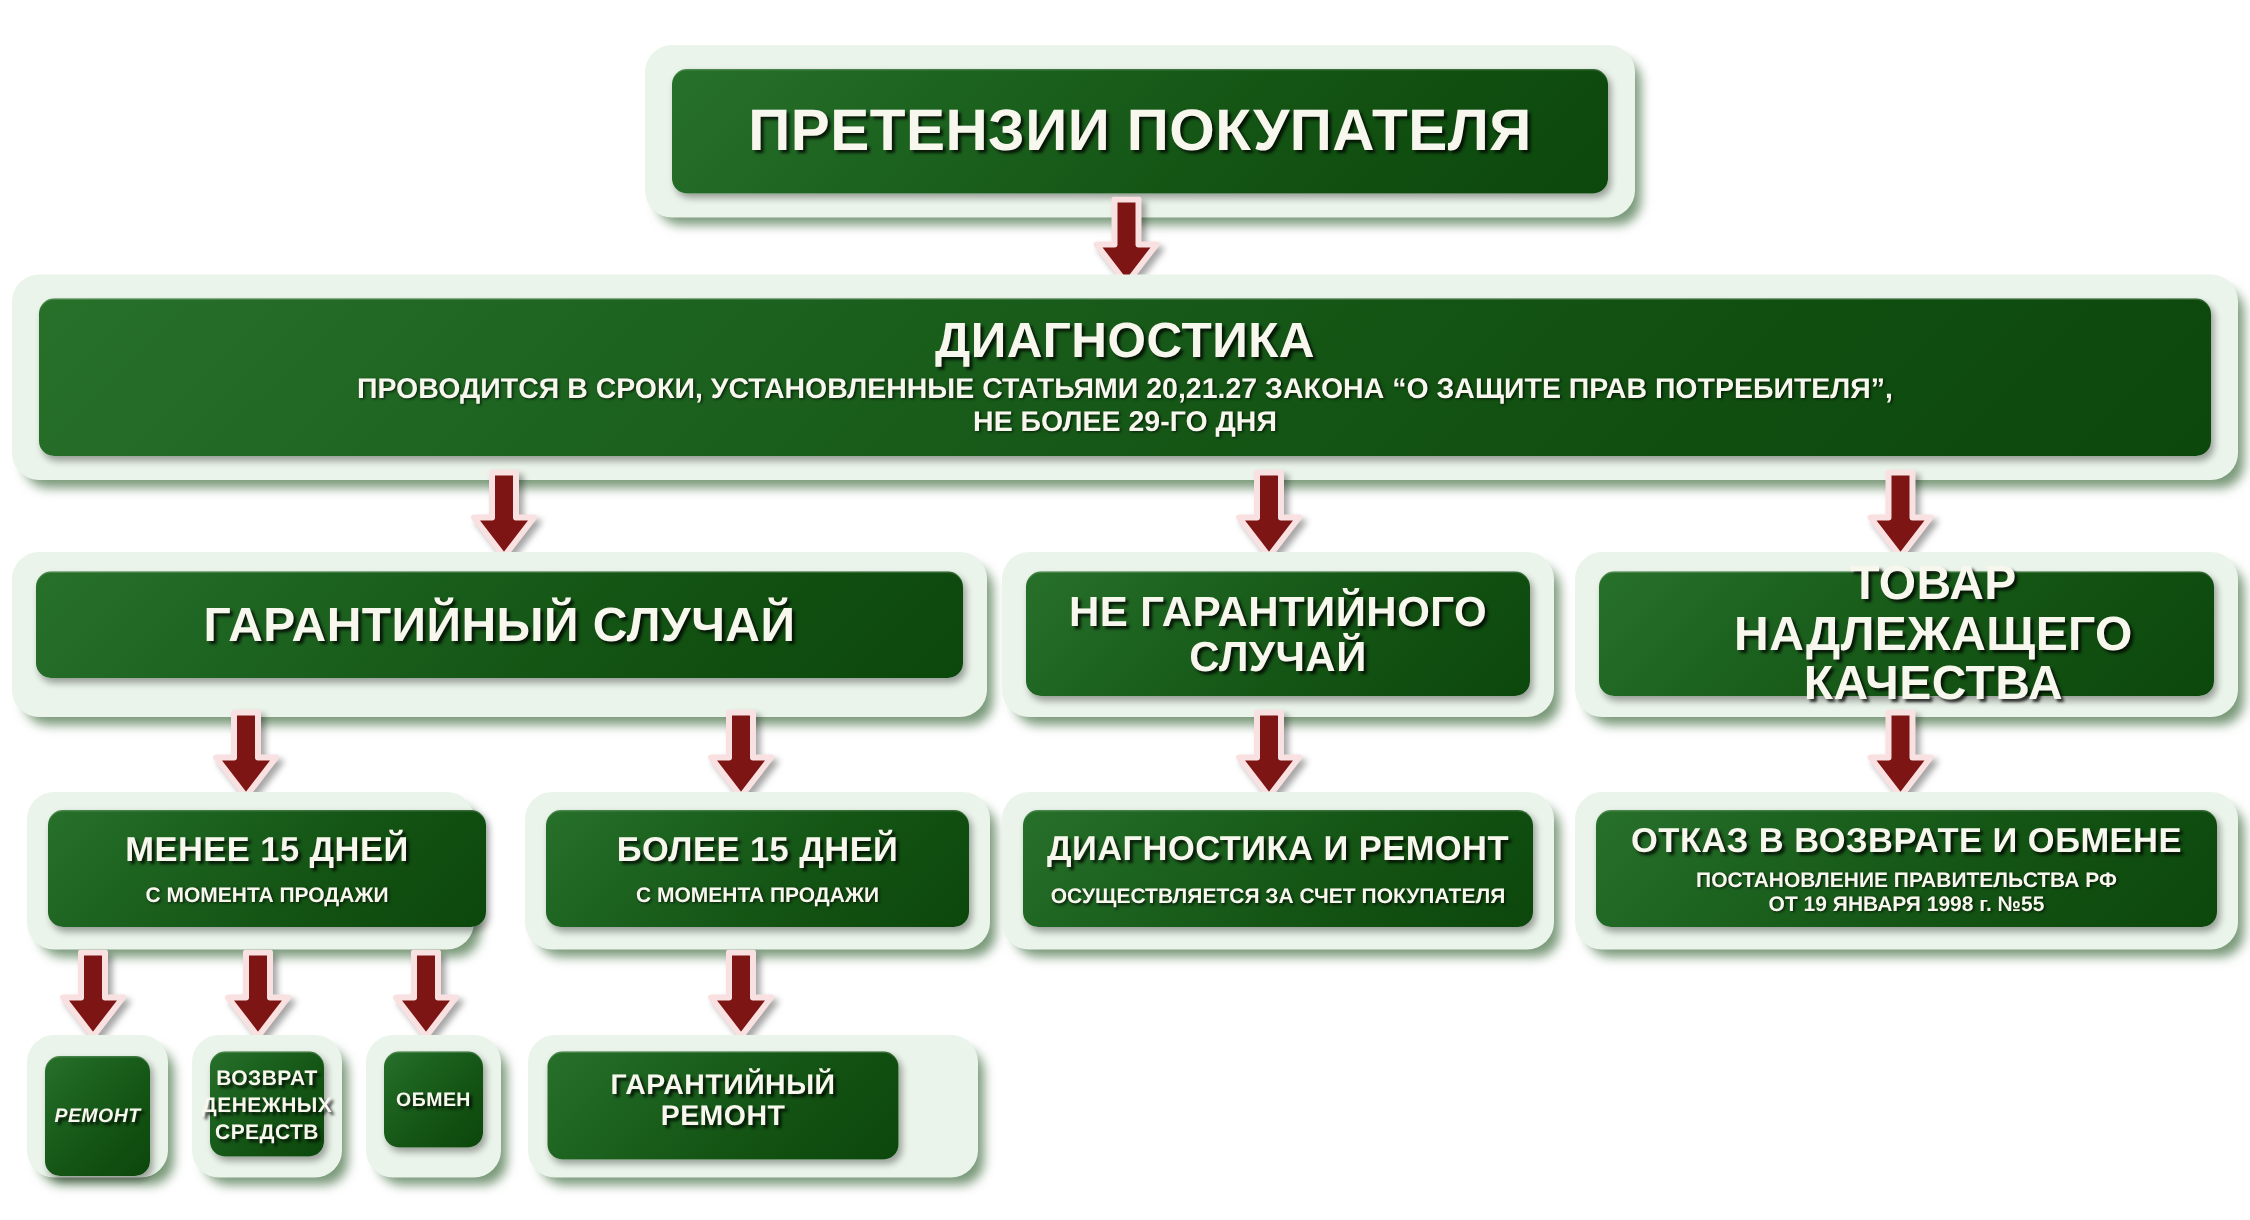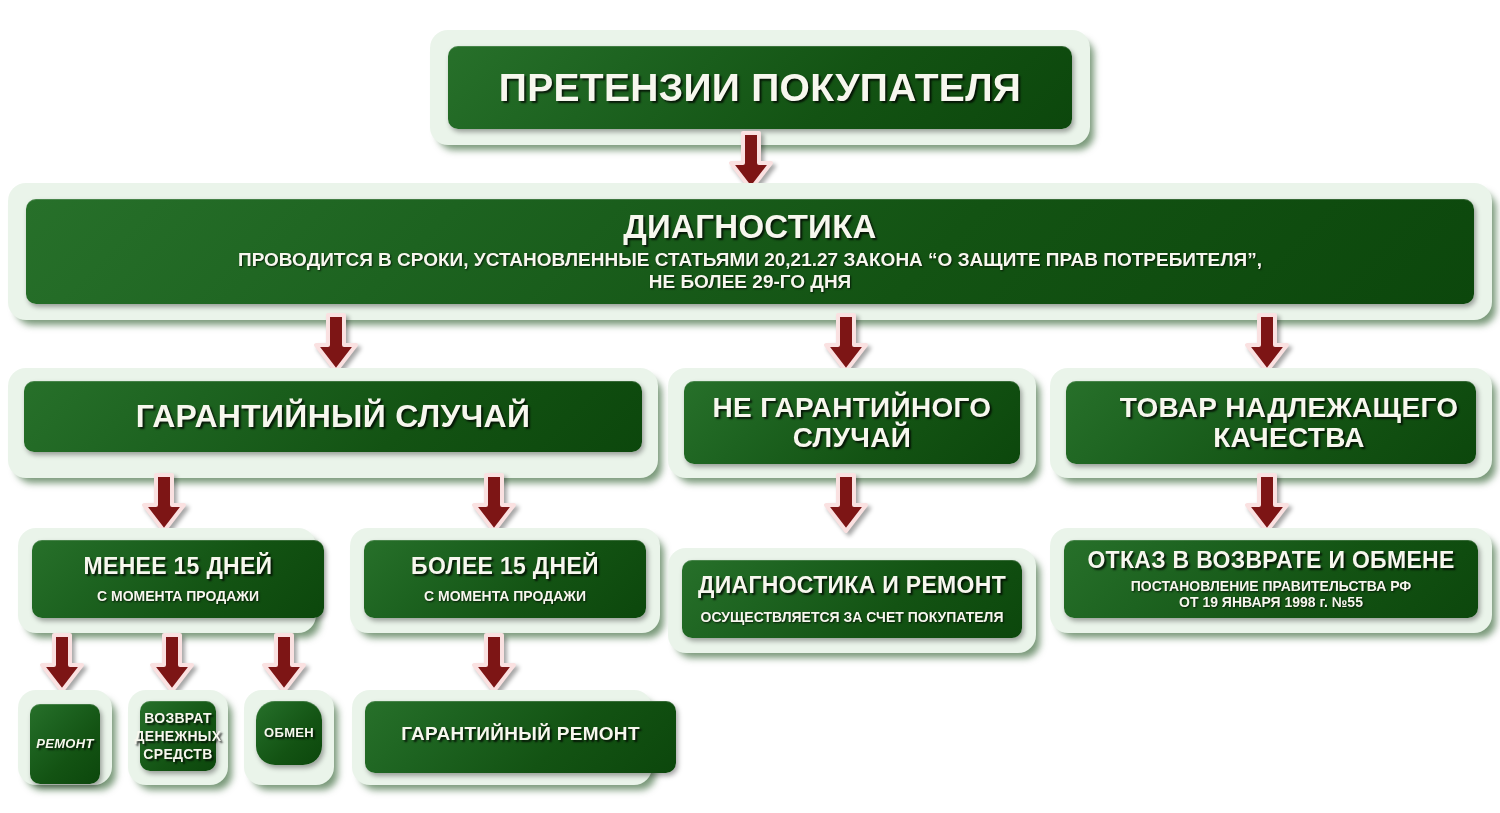--- a/index.html
+++ b/index.html
@@ -76,56 +76,56 @@
   #card-warranty   { left: 8px;    top: 368px;  width: 650px;  height: 110px; }
   #panel-warranty  { left: 16px;   top: 13px;   width: 618px;  height: 71px; }
   #panel-warranty .title { font-size: 32px; }
 
   #card-nowarranty { left: 668px;  top: 368px;  width: 368px;  height: 110px; }
   #panel-nowarranty{ left: 16px;   top: 13px;   width: 336px;  height: 83px; }
   #panel-nowarranty .title { font-size: 28px; }
 
   #card-quality    { left: 1050px; top: 368px;  width: 442px;  height: 110px; }
   #panel-quality   { left: 16px;   top: 13px;   width: 410px;  height: 83px; }
-  #panel-quality .title { font-size: 28px; margin-left: 36px; }
+  #panel-quality .title { font-size: 32px; margin-left: 36px; }
 
   #card-less15     { left: 18px;   top: 528px;  width: 298px;  height: 105px; }
   #panel-less15    { left: 14px;   top: 12px;   width: 292px;  height: 78px; }
   #panel-less15 .title { font-size: 23px; margin-bottom: 9px; }
   #panel-less15 .sub   { font-size: 14px; }
 
   #card-more15     { left: 350px;  top: 528px;  width: 310px;  height: 105px; }
   #panel-more15    { left: 14px;   top: 12px;   width: 282px;  height: 78px; }
   #panel-more15 .title { font-size: 23px; margin-bottom: 9px; }
   #panel-more15 .sub   { font-size: 14px; }
 
-  #card-diagrep    { left: 668px;  top: 528px;  width: 368px;  height: 105px; margin-top: 20px; }
+  #card-diagrep    { left: 668px;  top: 528px;  width: 368px;  height: 105px; }
   #panel-diagrep   { left: 14px;   top: 12px;   width: 340px;  height: 78px; }
   #panel-diagrep .title { font-size: 23px; margin-bottom: 11px; }
   #panel-diagrep .sub   { font-size: 14px; }
 
   #card-refusal    { left: 1050px; top: 528px;  width: 442px;  height: 105px; }
   #panel-refusal   { left: 14px;   top: 12px;   width: 414px;  height: 78px; }
   #panel-refusal .title { font-size: 23px; margin-bottom: 6px; }
   #panel-refusal .sub   { font-size: 14px; }
 
   #card-repair     { left: 18px;   top: 690px;  width: 94px;   height: 95px; }
   #panel-repair    { left: 12px;   top: 14px;   width: 70px;   height: 80px; font-style: italic; }
   #panel-repair .title { font-size: 13px; }
 
   #card-refund     { left: 128px;  top: 690px;  width: 100px;  height: 95px; }
   #panel-refund    { left: 12px;   top: 11px;   width: 76px;   height: 70px; }
   #panel-refund .title { font-size: 14px; line-height: 1.3; }
 
   #card-exchange   { left: 244px;  top: 690px;  width: 90px;   height: 95px; }
-  #panel-exchange  { left: 12px;   top: 11px;   width: 66px;   height: 64px; border-radius: 19px; }
+  #panel-exchange  { left: 12px;   top: 11px;   width: 66px;   height: 64px; }
   #panel-exchange .title { font-size: 13px; }
 
   #card-warrep     { left: 352px;  top: 690px;  width: 300px;  height: 95px; }
-  #panel-warrep    { left: 13px;   top: 11px;   width: 311px;  height: 72px; }
+  #panel-warrep    { left: 13px;   top: 11px;   width: 234px;  height: 72px; }
   #panel-warrep .title { font-size: 19px; margin-bottom: 5px; }
   #panel-warrep .sub   { font-size: 9.5px; line-height: 1.28; }
 
   
   #arrow-claim-diag     { left: 727px;  top: 131px; }
   #arrow-diag-warranty  { left: 312px;  top: 313px; }
   #arrow-diag-nowarr    { left: 822px;  top: 313px; }
   #arrow-diag-quality   { left: 1243px; top: 313px; }
   #arrow-warr-less      { left: 140px;  top: 473px; }
   #arrow-warr-more      { left: 470px;  top: 473px; }

